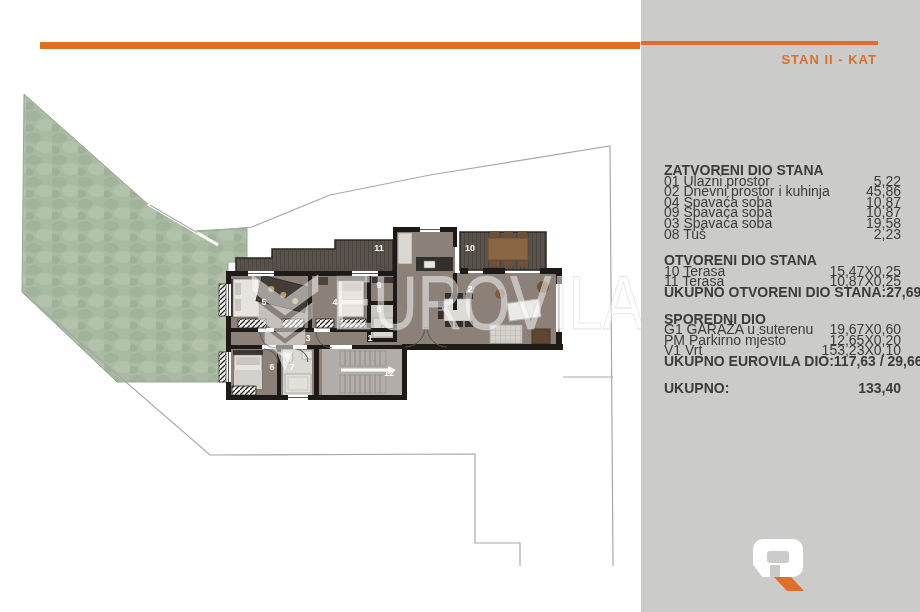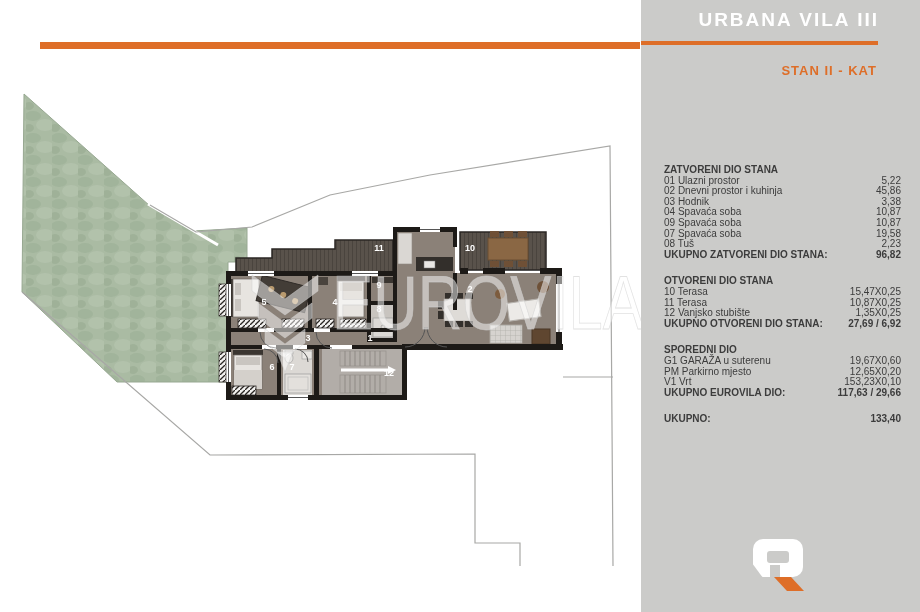--- a/index.html
+++ b/index.html
@@ -5,23 +5,23 @@
   html,body{margin:0;padding:0;}
   body{font-family:"Liberation Sans",sans-serif;}
   #stage{position:relative;width:920px;height:612px;background:#ffffff;overflow:hidden;}
   .orange-bar-left{position:absolute;left:40px;top:42px;width:600px;height:7px;background:#de6e28;}
   svg.plan{position:absolute;left:0;top:0;}
   
   .panel{position:absolute;left:641px;top:0;width:279px;height:612px;background:#cbcbc9;}
   .panel-title{position:absolute;top:9px;left:0;right:41px;text-align:right;color:#ffffff;
     font-size:19px;font-weight:bold;letter-spacing:2px;white-space:nowrap;}
   .panel-rule{position:absolute;top:41px;left:0;width:237px;height:4px;background:#de6e28;}
-  .panel-subtitle{position:absolute;top:63px;right:43px;color:#de6e28;font-size:13px;
+  .panel-subtitle{position:absolute;top:52px;right:43px;color:#de6e28;font-size:13px;
     font-weight:bold;letter-spacing:1px;}
-  .areas{position:absolute;top:165px;left:23px;width:237px;color:#3c3c3c;font-size:10px;line-height:10.6px;}
+  .areas{position:absolute;top:165px;left:23px;width:237px;color:#3c3c3c;font-size:14px;line-height:10.6px;}
   .sec{margin-bottom:16px;}
   .row{display:flex;justify-content:space-between;}
   .row .lbl{white-space:nowrap;}
   .row .val{white-space:nowrap;text-align:center;}
   .hdr,.tot{font-weight:bold;}
   .grand{margin-top:6px;font-weight:bold;}
   .logo{position:absolute;left:110px;top:537px;width:56px;height:58px;}
 </style>
 </head>
 <body>
@@ -259,73 +259,60 @@
         <polygon points="252,275 285,299 318,275 318,291 285,315 252,291"></polygon>
         <polygon points="258,303 285,323 312,303 312,318 285,338 258,318"></polygon>
         <polygon points="265,329 285,344 305,329 305,343 285,358 265,343"></polygon>
         <polygon points="277,352 293,352 285,372"></polygon>
       </g>
       <text x="332" y="329" font-family="Liberation Sans, sans-serif" font-size="76" textLength="312" lengthAdjust="spacingAndGlyphs">EUROVILA</text>
     </g>
   </svg>
 
   <div class="panel">
-    <div class="panel-title">URBANA VILA III</div>
     <div class="panel-rule"></div>
     <div class="panel-subtitle">STAN II - KAT</div>
 
     <div class="areas">
         <div class="sec">
           <div class="hdr">ZATVORENI DIO STANA</div>
           <div class="row ">
             <span class="lbl">01 Ulazni prostor</span>
             <span class="val">5,22</span>
           </div>
           <div class="row ">
             <span class="lbl">02 Dnevni prostor i kuhinja</span>
             <span class="val">45,86</span>
           </div>
           <div class="row ">
-            <span class="lbl">03 Hodnik</span>
-            <span class="val">3,38</span>
-          </div>
-          <div class="row ">
             <span class="lbl">04 Spavaća soba</span>
             <span class="val">10,87</span>
           </div>
           <div class="row ">
             <span class="lbl">09 Spavaća soba</span>
             <span class="val">10,87</span>
           </div>
           <div class="row ">
-            <span class="lbl">07 Spavaća soba</span>
+            <span class="lbl">03 Spavaća soba</span>
             <span class="val">19,58</span>
           </div>
           <div class="row ">
             <span class="lbl">08 Tuš</span>
             <span class="val">2,23</span>
-          </div>
-          <div class="row tot">
-            <span class="lbl">UKUPNO ZATVORENI DIO STANA:</span>
-            <span class="val">96,82</span>
           </div>
         </div>
         <div class="sec">
           <div class="hdr">OTVORENI DIO STANA</div>
           <div class="row ">
             <span class="lbl">10 Terasa</span>
             <span class="val">15,47X0,25</span>
           </div>
           <div class="row ">
             <span class="lbl">11 Terasa</span>
             <span class="val">10,87X0,25</span>
-          </div>
-          <div class="row ">
-            <span class="lbl">12 Vanjsko stubište</span>
-            <span class="val">1,35X0,25</span>
           </div>
           <div class="row tot">
             <span class="lbl">UKUPNO OTVORENI DIO STANA:</span>
             <span class="val">27,69 / 6,92</span>
           </div>
         </div>
         <div class="sec">
           <div class="hdr">SPOREDNI DIO</div>
           <div class="row ">
             <span class="lbl">G1 GARAŽA u suterenu</span>

